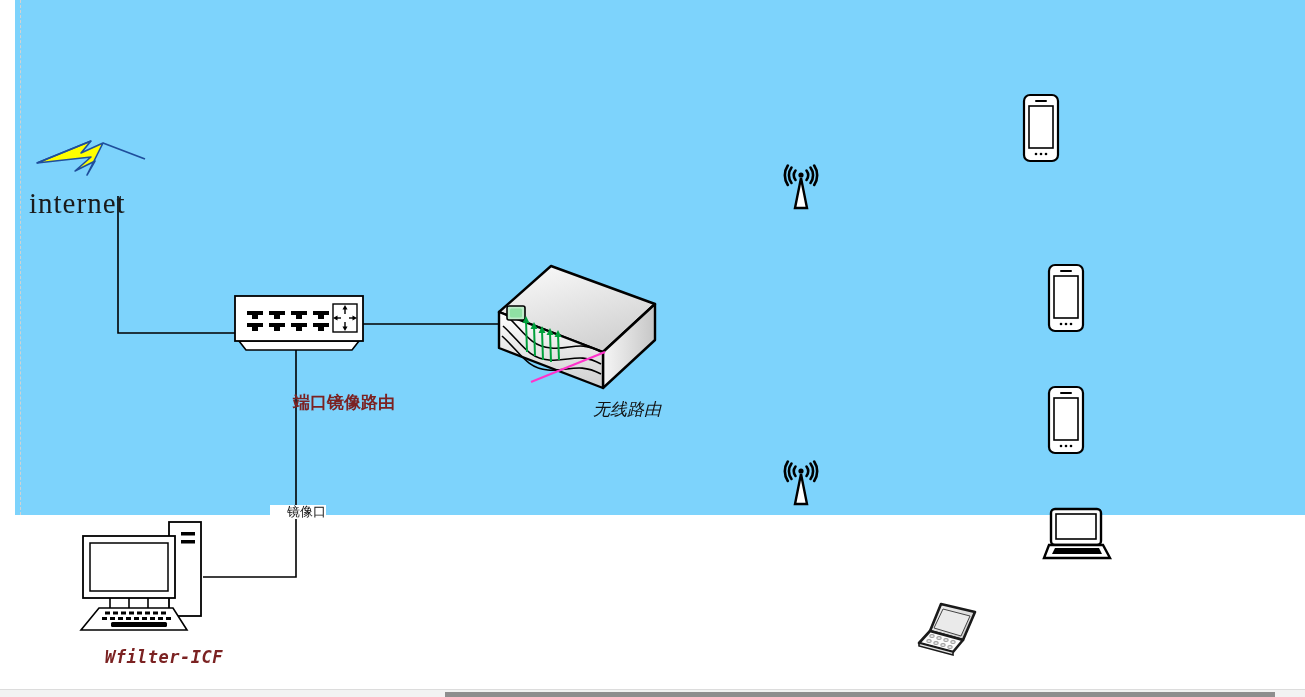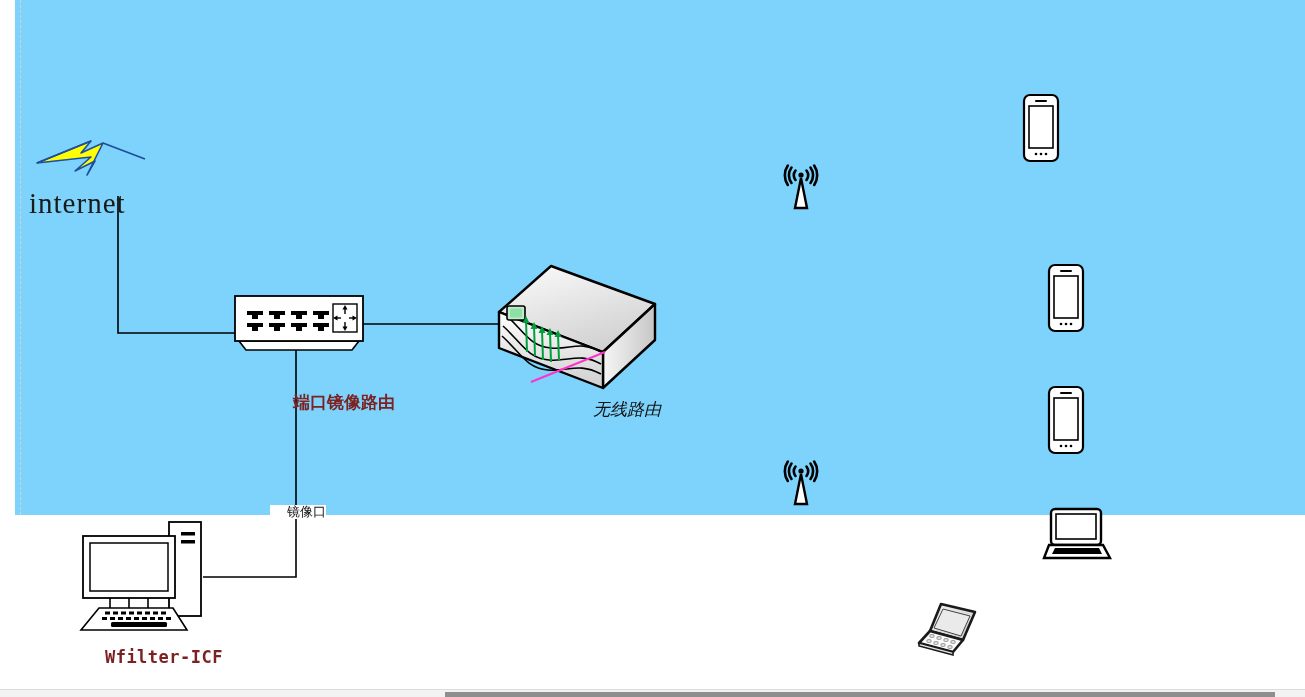--- a/index.html
+++ b/index.html
@@ -253,21 +253,21 @@
           <rect x="49" y="99" width="5" height="3"></rect>
         <rect x="57" y="99" width="5" height="3"></rect>
           <rect x="65" y="99" width="5" height="3"></rect>
         <rect x="73" y="99" width="5" height="3"></rect>
           <rect x="81" y="99" width="5" height="3"></rect>
         <rect x="89" y="99" width="5" height="3"></rect>
         <rect x="34" y="104" width="56" height="5" rx="1.5"></rect>
       </g>
     </svg>
   </div>
-  <div class="label label-pc" style="left:48px; top:648px; width:160px;">Wfilter-ICF</div>
+  <div class="label label-pc" style="left:48px; top:648px; width:160px;font-style:italic;">Wfilter-ICF</div>
 
   <div class="node" style="left:766px; top:164px; width:40px; height:50px;">
     <svg width="40" height="50" viewBox="0 0 40 50">
       <polygon points="20,14 26,44 14,44" fill="#ffffff" stroke="#000000" stroke-width="2.4"></polygon>
       <circle cx="20" cy="11" r="2.6" fill="#000000"></circle>
       <g fill="none" stroke="#000000" stroke-width="2.6" stroke-linecap="round">
         <path d="M14.5,6.5 A8,8 0 0 0 14.5,16"></path>
         <path d="M10.5,3.5 A13,13 0 0 0 10.5,19"></path>
         <path d="M6.8,1.5 A17.5,17.5 0 0 0 6.8,21"></path>
         <path d="M25.5,6.5 A8,8 0 0 1 25.5,16"></path>

